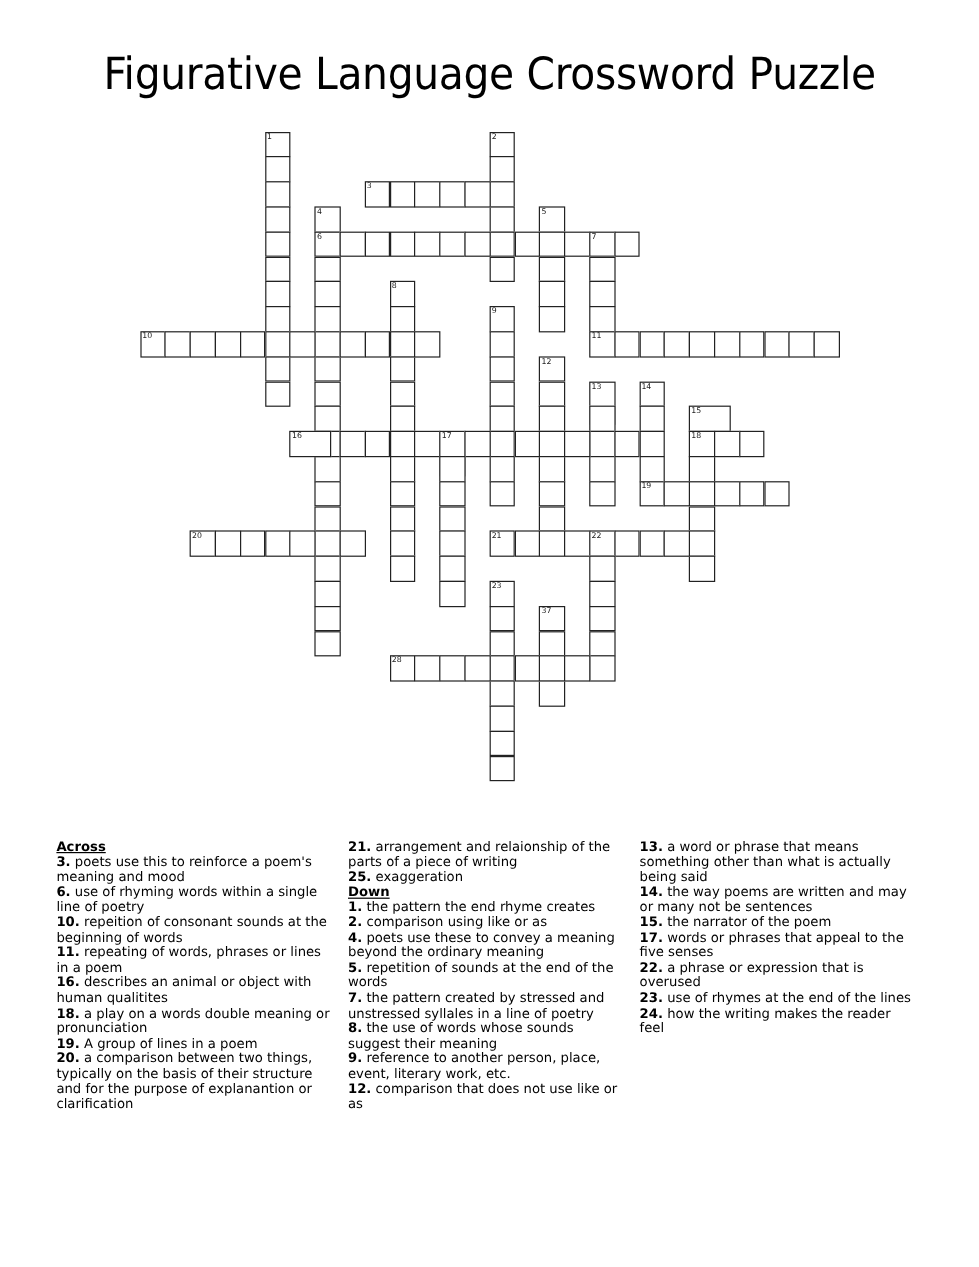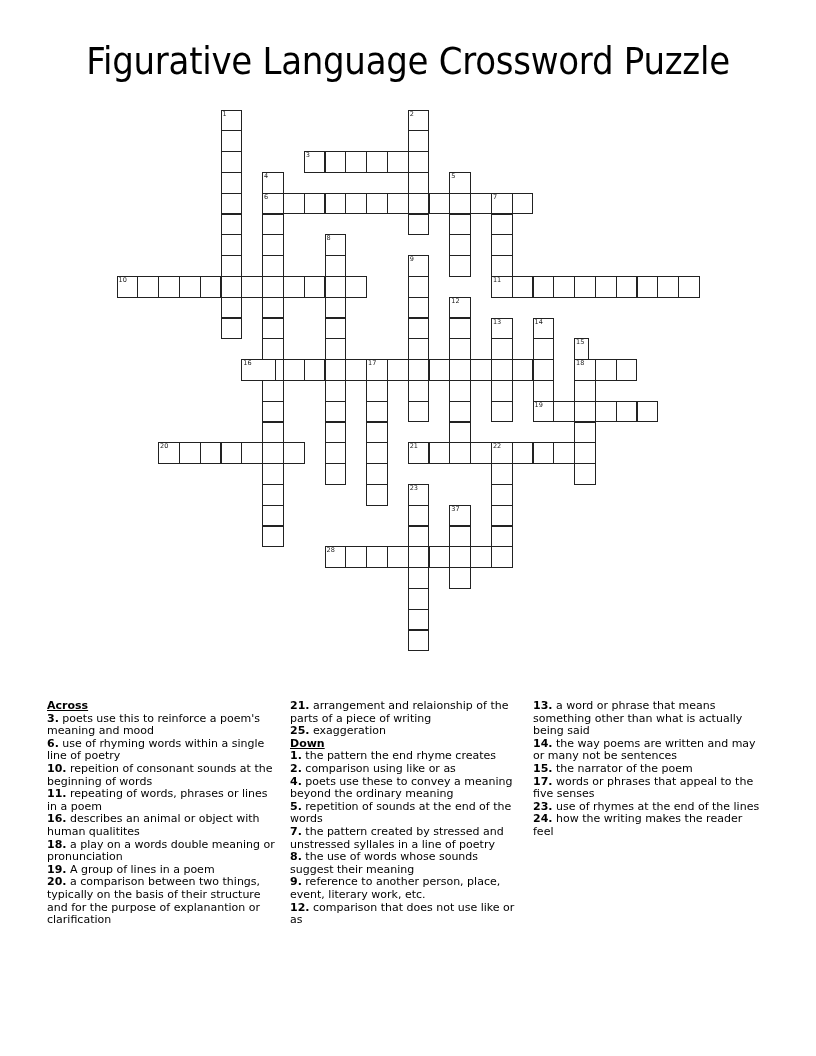--- a/index.html
+++ b/index.html
@@ -164,21 +164,21 @@
     <div class="cell" style="left: 491.4px; top: 401.2px; width: 21.8px; height: 21.8px;"></div>
     <div class="cell" style="left: 533px; top: 318px; width: 21.8px; height: 21.8px;">
       <span class="num">14</span>
     </div>
     <div class="cell" style="left: 533px; top: 338.8px; width: 21.8px; height: 21.8px;"></div>
     <div class="cell" style="left: 533px; top: 359.6px; width: 21.8px; height: 21.8px;"></div>
     <div class="cell" style="left: 533px; top: 380.4px; width: 21.8px; height: 21.8px;"></div>
     <div class="cell" style="left: 533px; top: 401.2px; width: 21.8px; height: 21.8px;">
       <span class="num">19</span>
     </div>
-    <div class="cell" style="left: 574.6px; top: 338.8px; width: 15px; height: 21.8px;">
+    <div class="cell" style="left: 574.6px; top: 338.8px; width: 35px; height: 21.8px;">
       <span class="num">15</span>
     </div>
     <div class="cell" style="left: 574.6px; top: 359.6px; width: 21.8px; height: 21.8px;">
       <span class="num">18</span>
     </div>
     <div class="cell" style="left: 574.6px; top: 380.4px; width: 21.8px; height: 21.8px;"></div>
     <div class="cell" style="left: 574.6px; top: 401.2px; width: 21.8px; height: 21.8px;"></div>
     <div class="cell" style="left: 574.6px; top: 422px; width: 21.8px; height: 21.8px;"></div>
     <div class="cell" style="left: 574.6px; top: 442.8px; width: 21.8px; height: 21.8px;"></div>
     <div class="cell" style="left: 574.6px; top: 463.6px; width: 21.8px; height: 21.8px;"></div>
@@ -288,16 +288,17 @@
       <div class="clue"><b>12.</b><span> comparison that does not use like or as</span></div>
     </div>
 </div>
 
 <div class="clues col3">
   <div id="c3">
       <div class="clue"><b>13.</b><span> a word or phrase that means something other than what is actually being said</span></div>
       <div class="clue"><b>14.</b><span> the way poems are written and may or many not be sentences</span></div>
       <div class="clue"><b>15.</b><span> the narrator of the poem</span></div>
       <div class="clue"><b>17.</b><span> words or phrases that appeal to the five senses</span></div>
+      <div class="clue"><b>22.</b><span> a phrase or expression that is overused</span></div>
       <div class="clue"><b>23.</b><span> use of rhymes at the end of the lines</span></div>
       <div class="clue"><b>24.</b><span> how the writing makes the reader feel</span></div>
     </div>
 </div>
 
 </body></html>

